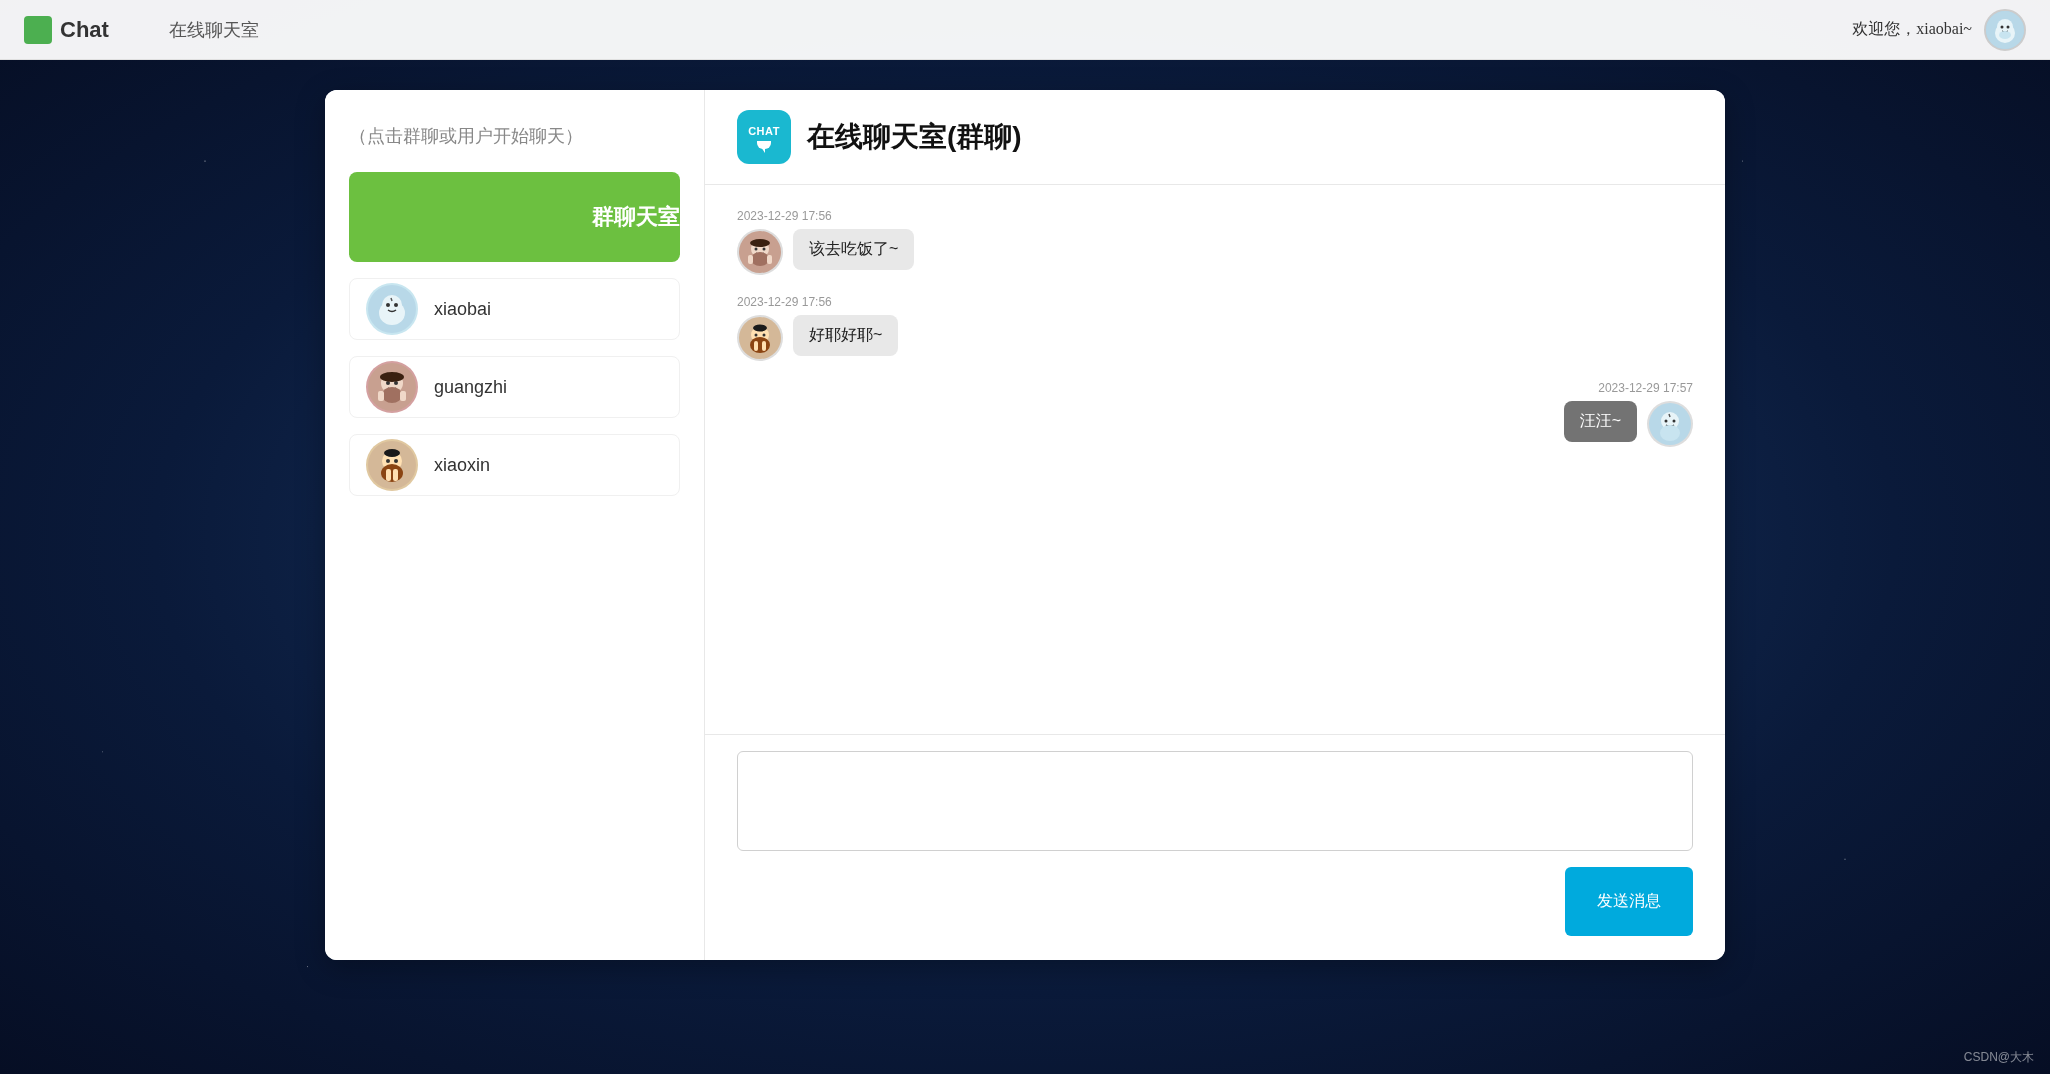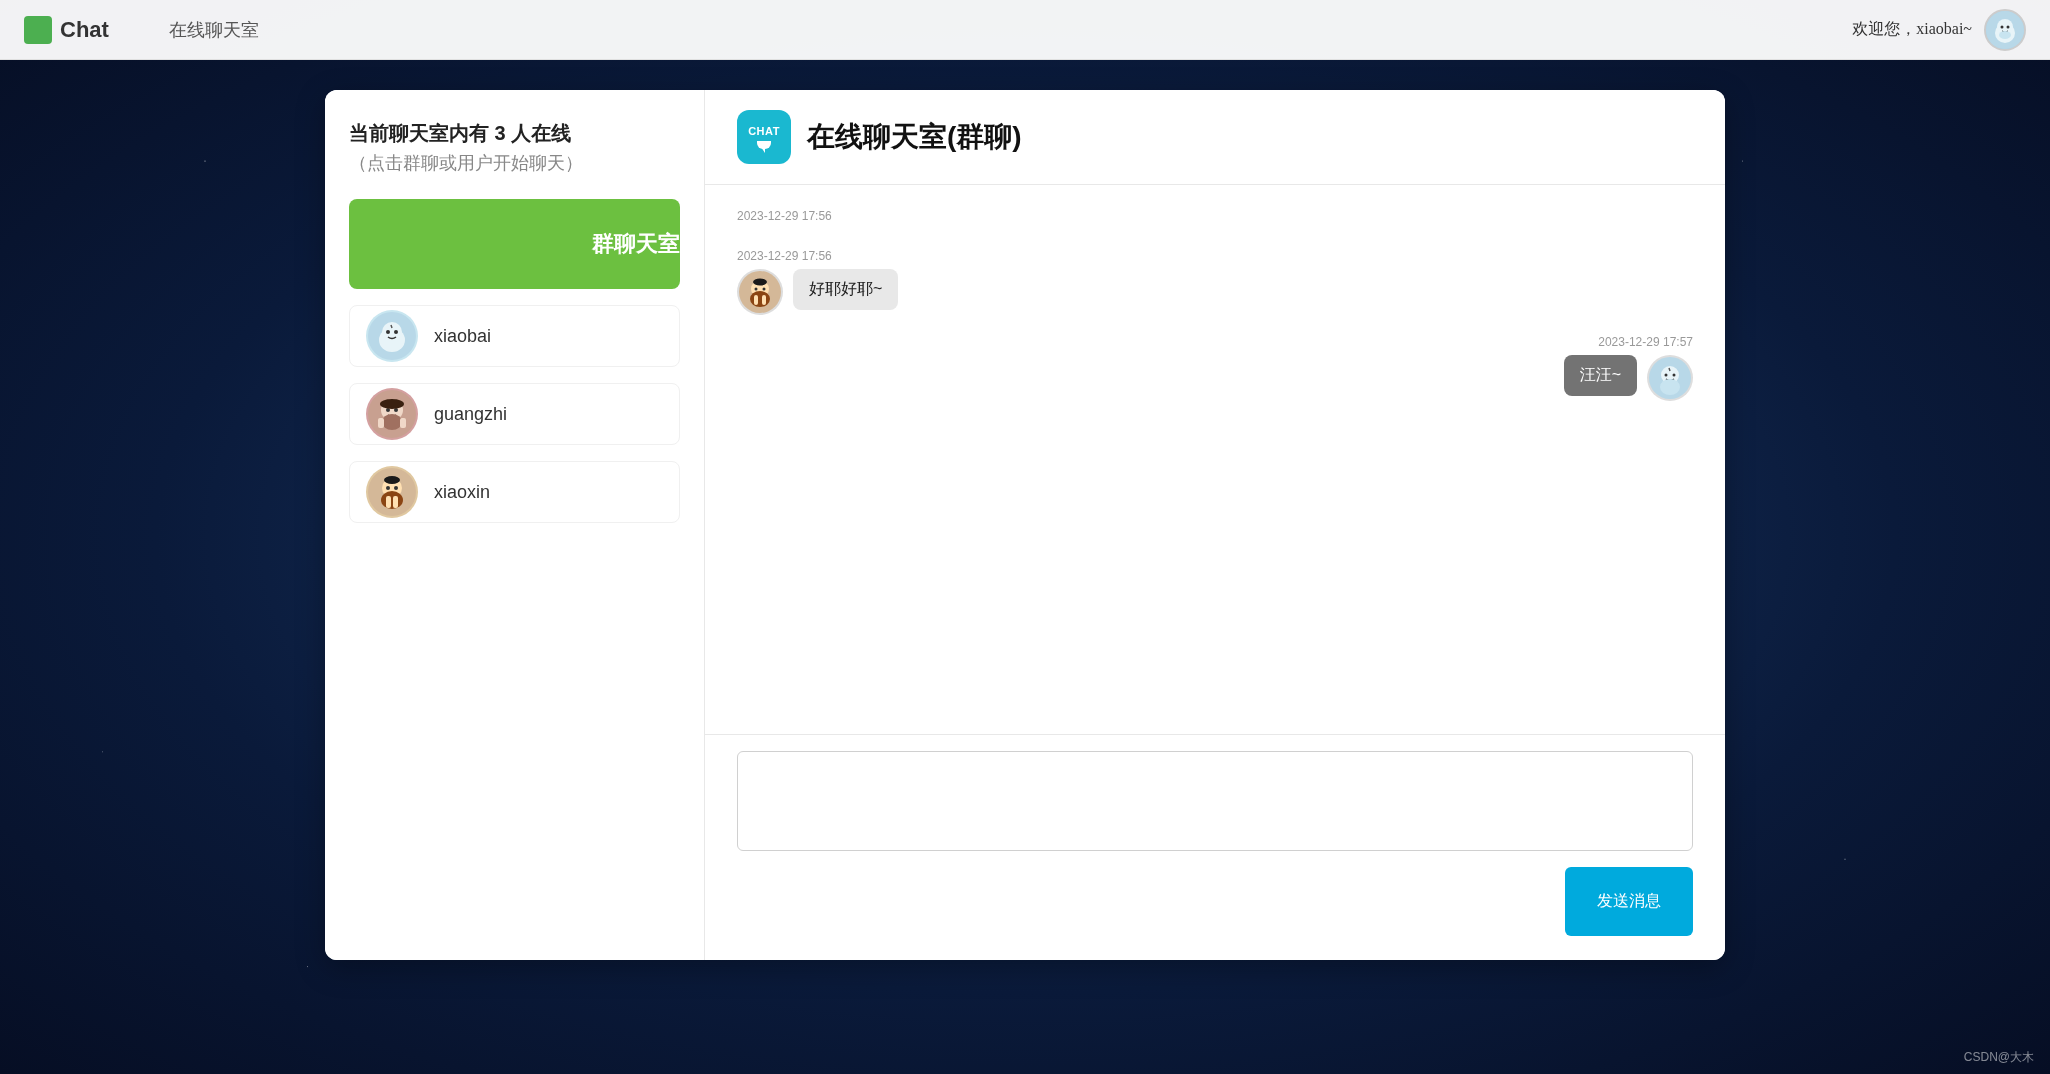--- a/index.html
+++ b/index.html
@@ -326,21 +326,20 @@
         <ellipse cx="19" cy="24" rx="6" ry="4" fill="#c8e4f0"></ellipse>
       </svg>
     </div>
   </div>
 </div>
 
 <div class="main-container">
 
   <div class="sidebar">
     <div class="sidebar-header">
-      <div class="sidebar-header-title">当前聊天室内有 3 人在线</div>
       <div class="sidebar-header-subtitle">（点击群聊或用户开始聊天）</div>
     </div>
 
     <button class="group-chat-btn">群聊天室</button>
 
     <div class="user-item">
       <div class="user-avatar avatar-xiaobai">
         <svg width="48" height="48" viewBox="0 0 48 48">
           <circle cx="24" cy="24" r="24" fill="#b8d8e8"></circle>
           <ellipse cx="24" cy="28" rx="13" ry="12" fill="#e8f4f8"></ellipse>
@@ -400,20 +399,36 @@
           </div>
         </div>
       </div>
       <h2 class="chat-header-title">在线聊天室(群聊)</h2>
     </div>
 
     <div class="chat-messages">
 
       <div class="message-row">
         <span class="message-time">2023-12-29 17:56</span>
+        <div class="message-content">
+          <div class="msg-avatar">
+            <svg width="42" height="42" viewBox="0 0 42 42">
+              <circle cx="21" cy="21" r="21" fill="#c8a090"></circle>
+              <circle cx="21" cy="18" r="9" fill="#f0d8c8"></circle>
+              <circle cx="17" cy="18" r="1.5" fill="#333"></circle>
+              <circle cx="25" cy="18" r="1.5" fill="#333"></circle>
+              <path d="M17 22 Q21 25 25 22" stroke="#333" stroke-width="1.2" fill="none"></path>
+              <ellipse cx="21" cy="12" rx="10" ry="4" fill="#3a2010"></ellipse>
+              <ellipse cx="21" cy="28" rx="9" ry="7" fill="#a07060"></ellipse>
+              <rect x="9" y="24" width="5" height="9" rx="2" fill="#f0d8c8"></rect>
+              <rect x="28" y="24" width="5" height="9" rx="2" fill="#f0d8c8"></rect>
+            </svg>
+          </div>
+          <div class="msg-bubble">该去吃饭了~</div>
+        </div>
       </div>
 
       <div class="message-row">
         <span class="message-time">2023-12-29 17:56</span>
         <div class="message-content">
           <div class="msg-avatar">
             <svg width="42" height="42" viewBox="0 0 42 42">
               <circle cx="21" cy="21" r="21" fill="#d4b898"></circle>
               <circle cx="21" cy="18" r="9" fill="#ffe0b2"></circle>
               <circle cx="17" cy="18" r="1.5" fill="#333"></circle>

